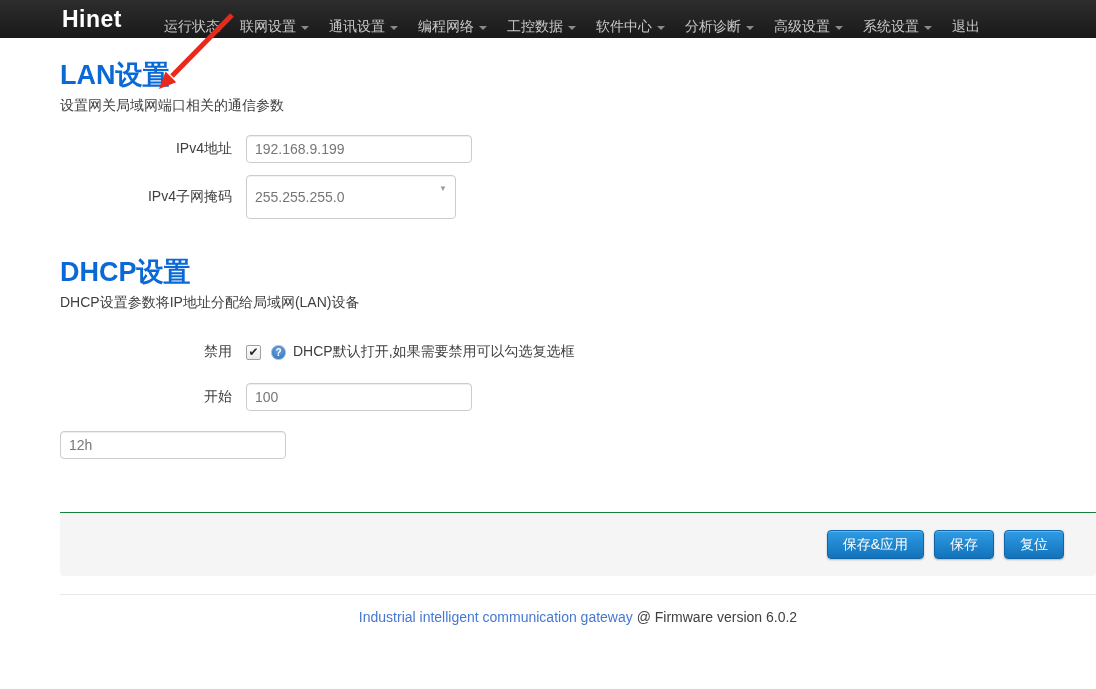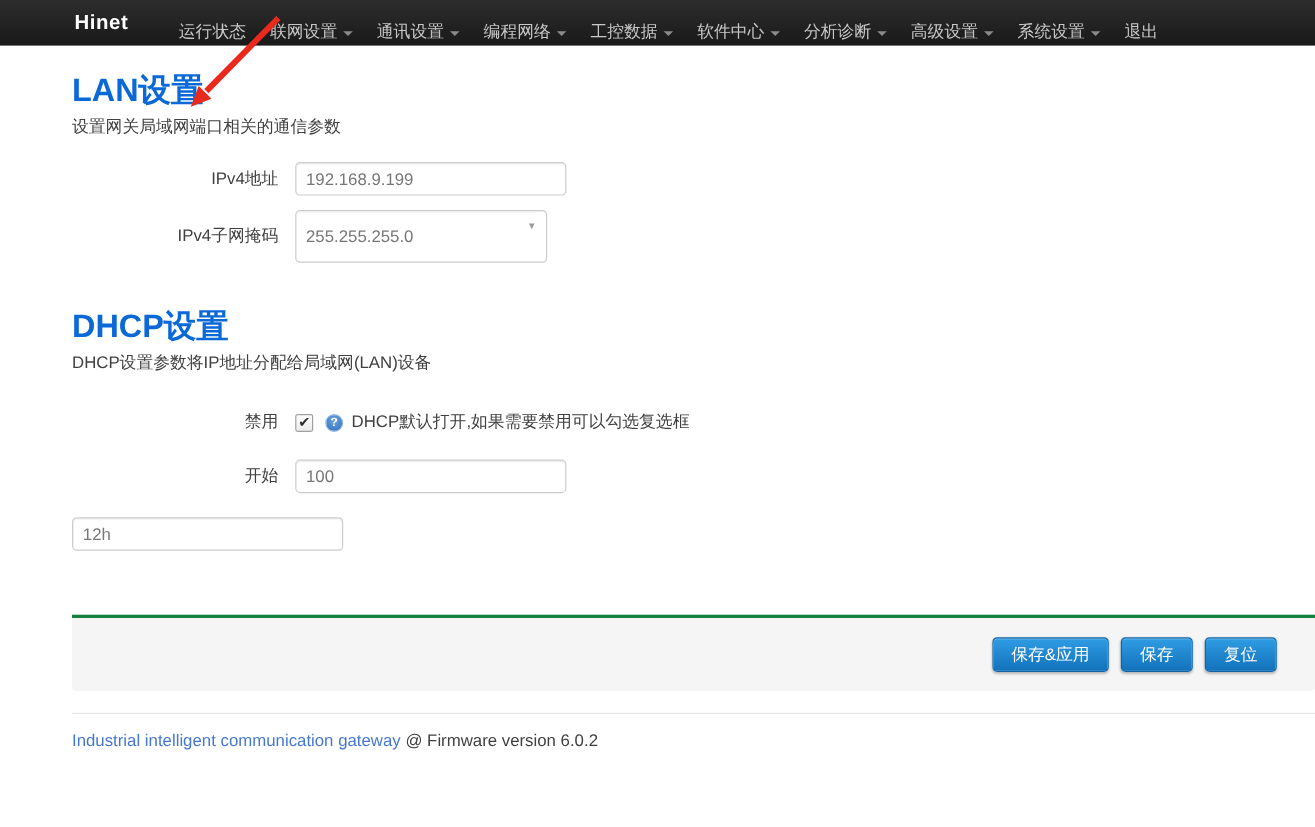--- a/index.html
+++ b/index.html
@@ -9,21 +9,21 @@
     font-family: "Liberation Sans", "DejaVu Sans", sans-serif;
   }
   
   .navbar {
     height: 38px; width: 100%;
     background: linear-gradient(#2d2d2d, #191919);
     display: flex; align-items: center;
     padding-left: 62px;
   }
   .brand {
-    color: #ffffff; font-size: 17px; font-weight: bold;
+    color: #ffffff; font-size: 23px; font-weight: bold;
     margin-right: 32px; letter-spacing: 0.5px; cursor: pointer;
   }
   .nav-item {
     color: #c8c8c8; font-size: 14px;
     padding: 0 10px; height: 38px;
     display: inline-flex; align-items: center; gap: 5px;
     cursor: pointer; white-space: nowrap; margin-top: 16px;
   }
   .caret {
     display: inline-block; width: 0; height: 0;
@@ -87,37 +87,37 @@
     border: 1px solid #8fb6e4;
     color: #fff; font-size: 10px; font-weight: bold;
     display: inline-flex; align-items: center; justify-content: center;
     margin-right: 7px;
   }
   .help-text { font-size: 14px; color: #404040; }
   
   .action-bar {
     margin-top: 53px; height: 64px;
     background: #f5f5f5;
-    border-top: 3px solid #15803d;
+    border-top: 1px solid #15803d;
     border-radius: 0 0 4px 4px;
     display: flex; align-items: center; justify-content: flex-end;
     gap: 10px; padding-right: 32px;
   }
   .btn {
     height: 29px; padding: 0 15px;
     background: linear-gradient(#2f9ce4, #1272ba);
     border: 1px solid #0f65a8; border-radius: 4px;
     color: #fff; font-size: 14px; cursor: pointer;
     box-shadow: 0 1px 2px rgba(0,0,0,0.25), inset 0 1px 0 rgba(255,255,255,0.25);
     font-family: "Liberation Sans", "DejaVu Sans", sans-serif;
   }
   
   .page-footer { margin-top: 18px; border-top: 1px solid #e8e8e8; }
   .footer-text {
-    margin-top: 14px; text-align: left;
+    margin-top: 14px; text-align: center;
     font-size: 14px; color: #404040;
   }
   .footer-link { color: #4678d0; text-decoration: none; cursor: pointer; }
   
   .arrow-overlay {
     position: absolute; left: 0; top: 0;
     width: 1096px; height: 689px;
     pointer-events: none; z-index: 20;
   }
 </style>

